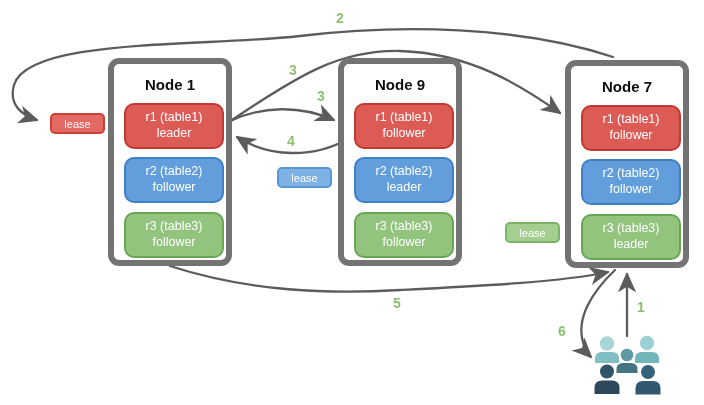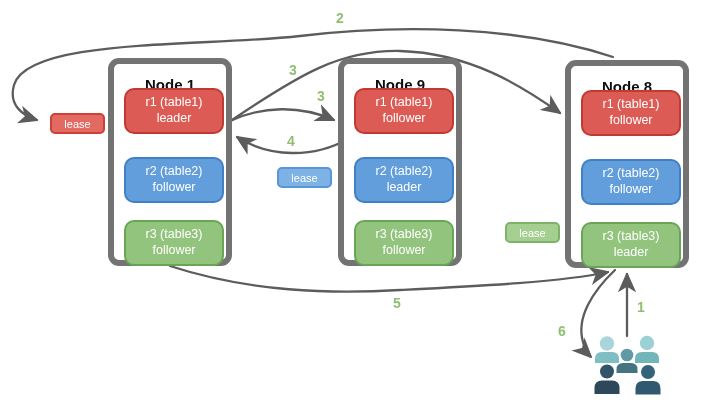--- a/index.html
+++ b/index.html
@@ -16,22 +16,22 @@
   .node-title {
     text-align:center; font-weight:700; font-size:15px; color:#0e0e0e; margin-top:12px;
   }
   .rep {
     position:absolute; left:10px; width:100px; height:46px; border-radius:10px;
     color:#ffffff; font-size:12.5px; text-align:center; box-sizing:border-box;
     display:flex; flex-direction:column; justify-content:center; line-height:1.25;
   }
   .rep.red   { background:#DC5B55; border:2px solid #C03A33; }
   .rep.blue  { background:#619EDB; border:2px solid #4080C4; }
-  .rep.green { background:#92C47E; border:2px solid #68A656;margin-top:8px; }
-  .rep.pos1 { top:24px;text-align:center; } .rep.pos2 { top:93px; } .rep.pos3 { top:148px; }
+  .rep.green { background:#92C47E; border:2px solid #68A656; }
+  .rep.pos1 { top:39px;text-align:center; } .rep.pos2 { top:93px; } .rep.pos3 { top:148px; }
 
   .lease {
     position:absolute; width:55px; height:21px; border-radius:5px; box-sizing:border-box;
     color:#ffffff; font-size:11px; display:flex; align-items:center; justify-content:center;
   }
   .lease.red   { left:50px;  top:113px; background:#E26A63; border:2px solid #CE3F36; }
   .lease.blue  { left:277px; top:167px; background:#7EB2E4; border:2px solid #5896D8; }
   .lease.green { left:505px; top:222px; background:#A4CF91; border:2px solid #7CB369; }
 
   .step {
@@ -88,21 +88,21 @@
       <span>r2 (table2)</span>
       <span>leader</span>
     </div>
     <div class="rep green pos3">
       <span>r3 (table3)</span>
       <span>follower</span>
     </div>
   </div>
 
   <div class="node" style="left:565px; top:60px;">
-    <div class="node-title">Node 8</div>
+    <div class="node-title">Node 7</div>
     <div class="rep red pos1">
       <span>r1 (table1)</span>
       <span>follower</span>
     </div>
     <div class="rep blue pos2">
       <span>r2 (table2)</span>
       <span>follower</span>
     </div>
     <div class="rep green pos3">
       <span>r3 (table3)</span>

